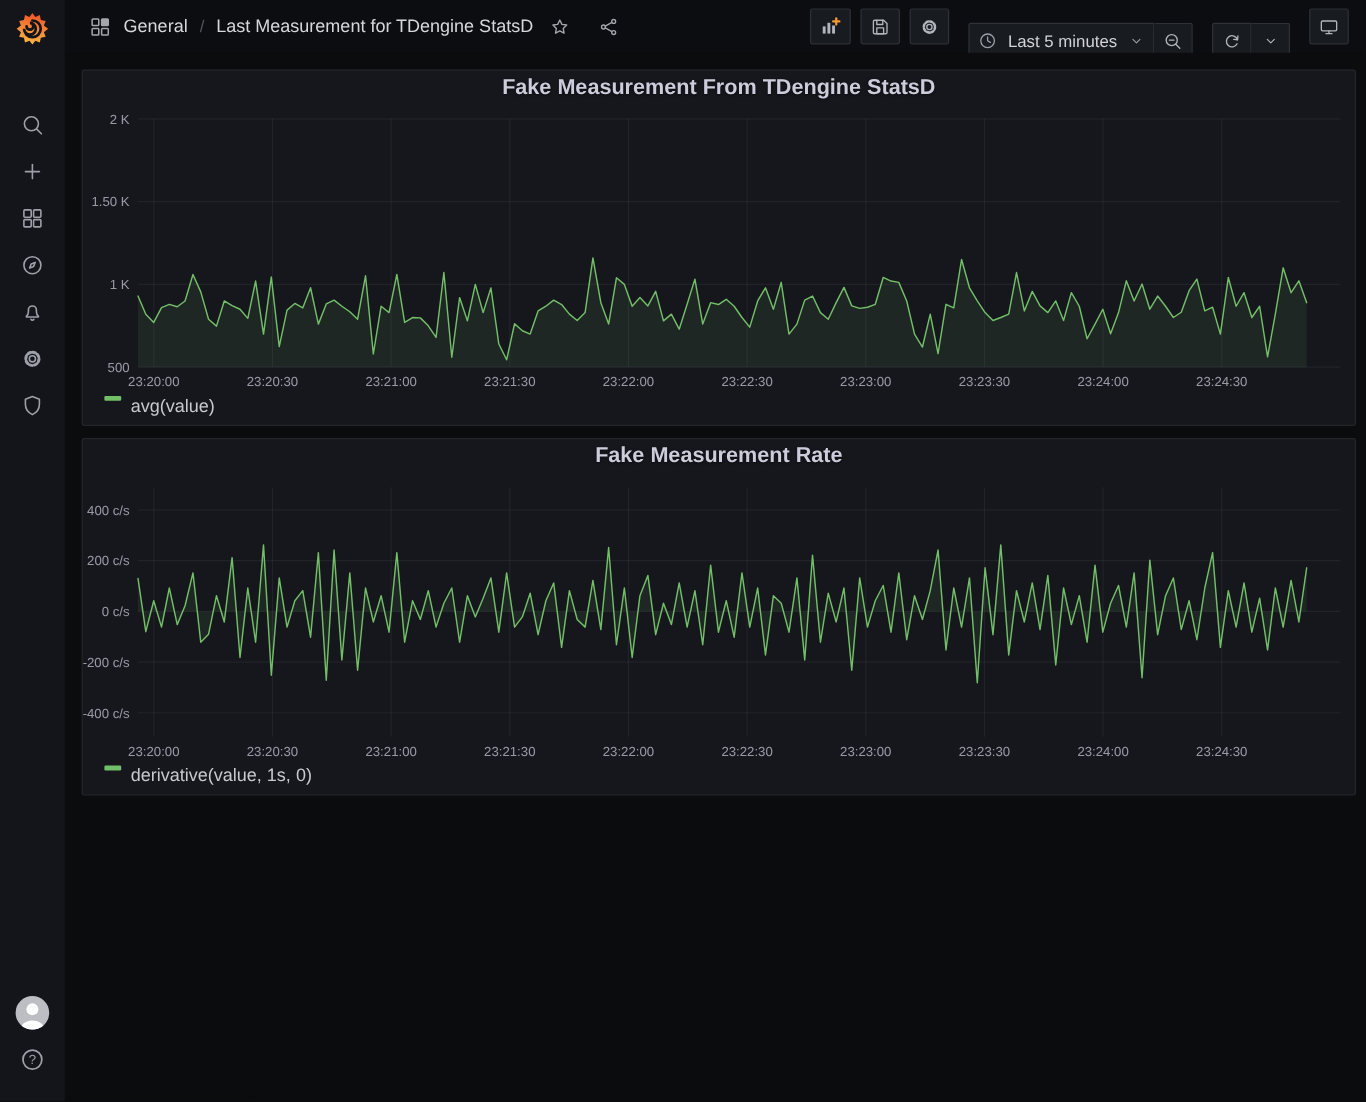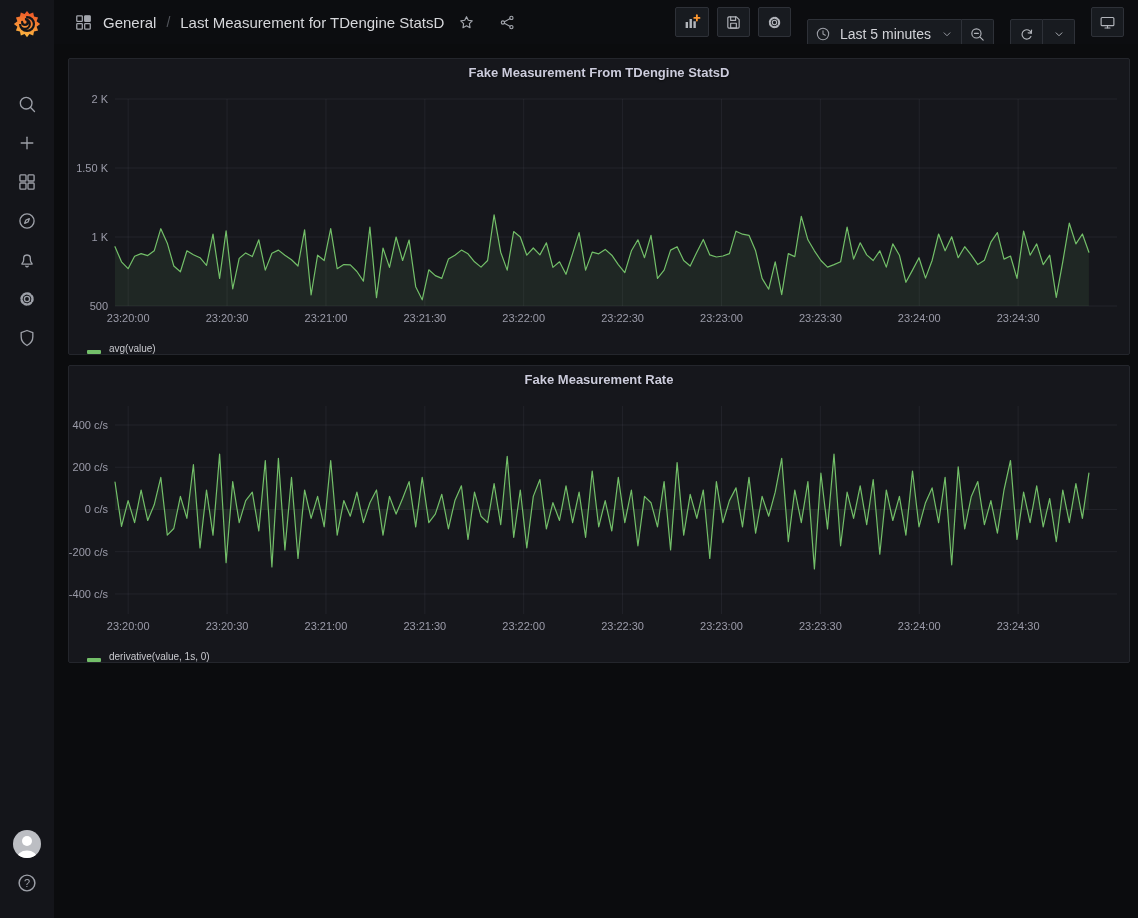--- a/index.html
+++ b/index.html
@@ -59,27 +59,27 @@
     background: #0b0c0e; padding: 14px 8px 0 14px;
   }
   .panel {
     width: 1062px; background: #16171c; border: 1px solid #24262c; border-radius: 2px;
     display: flex; flex-direction: column;
   }
   .panel-a { height: 297px; }
   .panel-b { height: 298px; margin-top: 10px; }
   .panel-title {
     height: 26px; display: flex; align-items: center; justify-content: center;
-    font-size: 13px; font-weight: 600; color: #ccccdc; cursor: pointer;
+    font-size: 18px; font-weight: 600; color: #ccccdc; cursor: pointer;
     text-shadow: 0 1px 2px rgba(0,0,0,.55);
   }
   .chart { position: relative; width: 100%; }
   .chart-a { height: 245px; }
   .chart-b { height: 246px; }
-  .legend { height: 24px; display: flex; align-items: flex-end; padding-left: 18px; font-size: 10px; color: #c8c9ce; cursor: pointer; }
+  .legend { height: 24px; display: flex; align-items: flex-start; padding-left: 18px; font-size: 15px; color: #c8c9ce; cursor: pointer; }
   .legend-swatch { width: 14px; height: 4px; border-radius: 1px; background: #73BF69; margin-right: 8px; }
 </style>
 </head>
 <body>
 
 <nav class="sidebar">
   <div class="logo-btn">
     <svg width="30" height="30" viewBox="0 0 32 32">
       <defs>
         <linearGradient id="glg" x1="0" y1="1" x2="0.2" y2="0">

